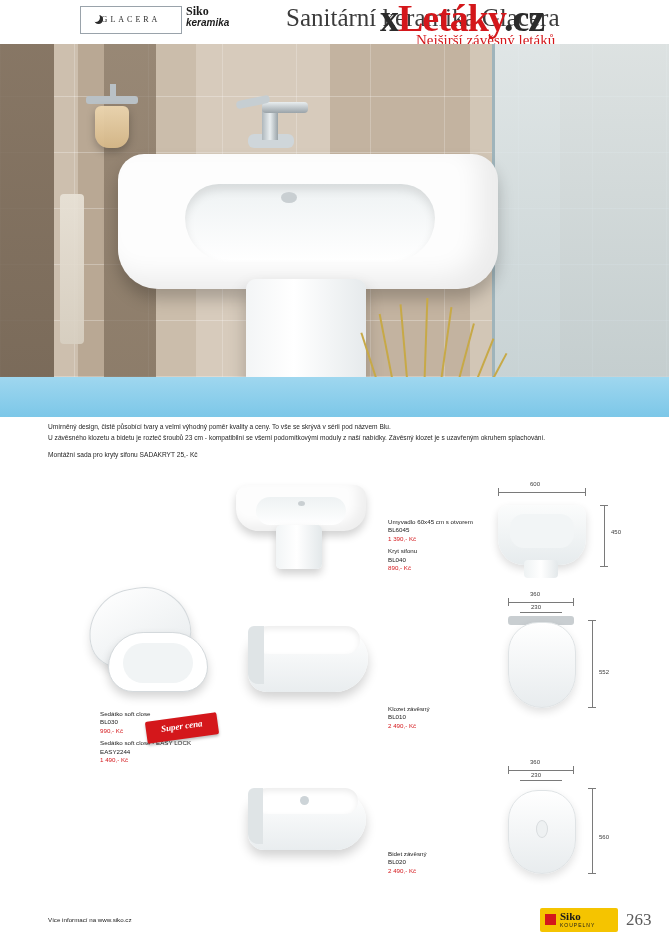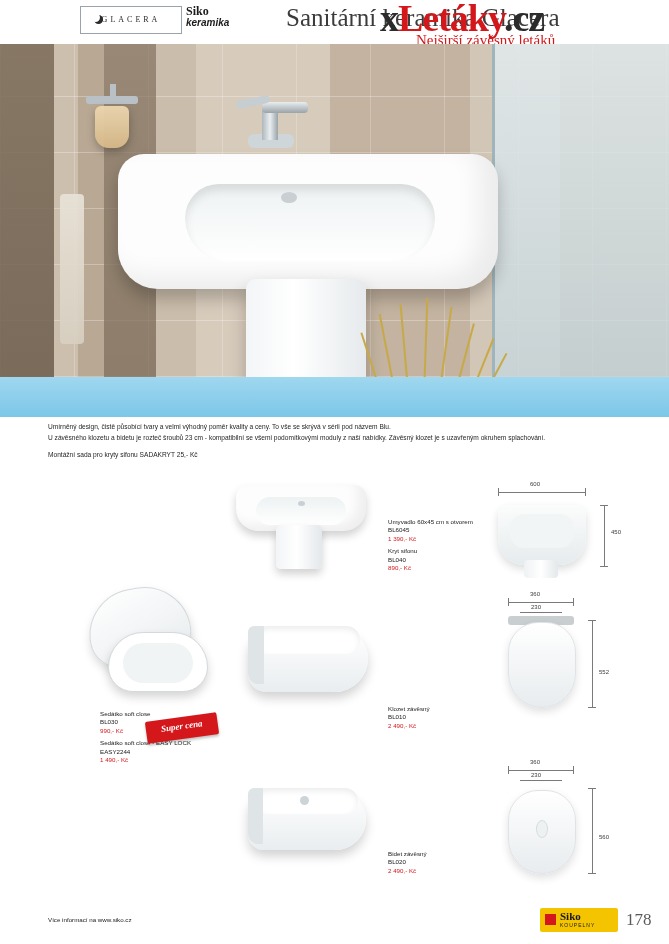--- a/index.html
+++ b/index.html
@@ -393,15 +393,15 @@
     <div class="dim-line" style="left:588px;top:873px;width:8px;height:1px;"></div>
     <div class="dim-txt" style="left:599px;top:834px;">560</div>
   </div>
 
   <div class="footer-note">Více informací na www.siko.cz</div>
   <div class="siko-logo">
     <div class="sq"></div>
     <div class="l1">Siko</div>
     <div class="l2">KOUPELNY</div>
   </div>
-  <div class="page-num">178</div>
+  <div class="page-num">263</div>
 
 </div>
 
 </body></html>

